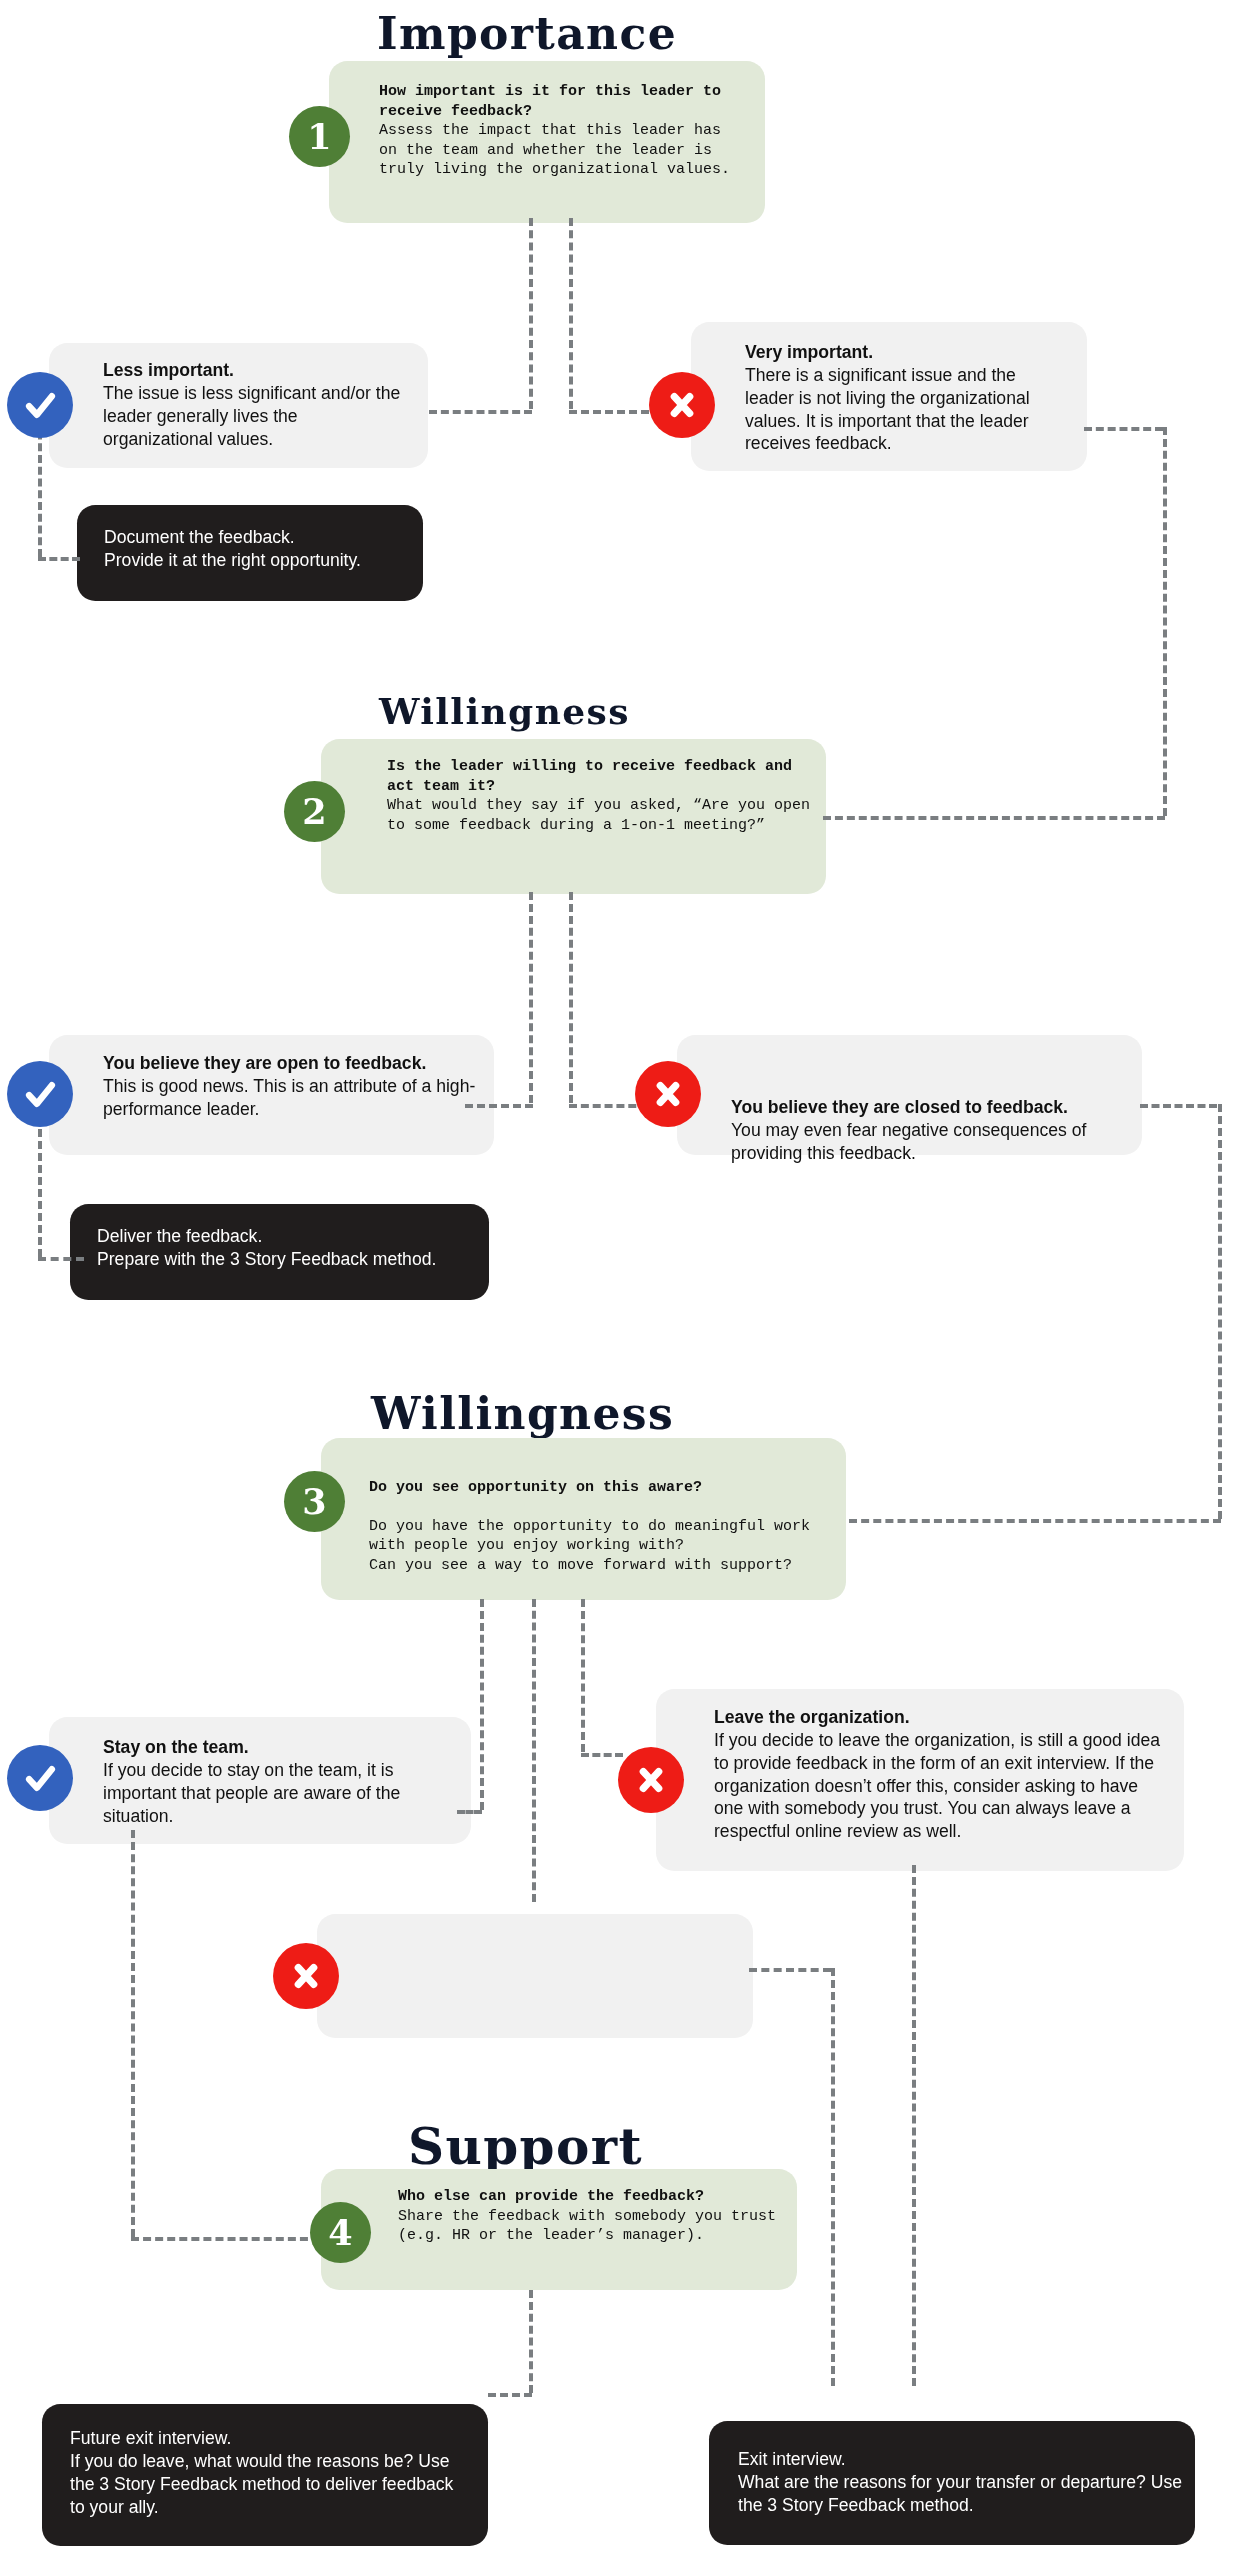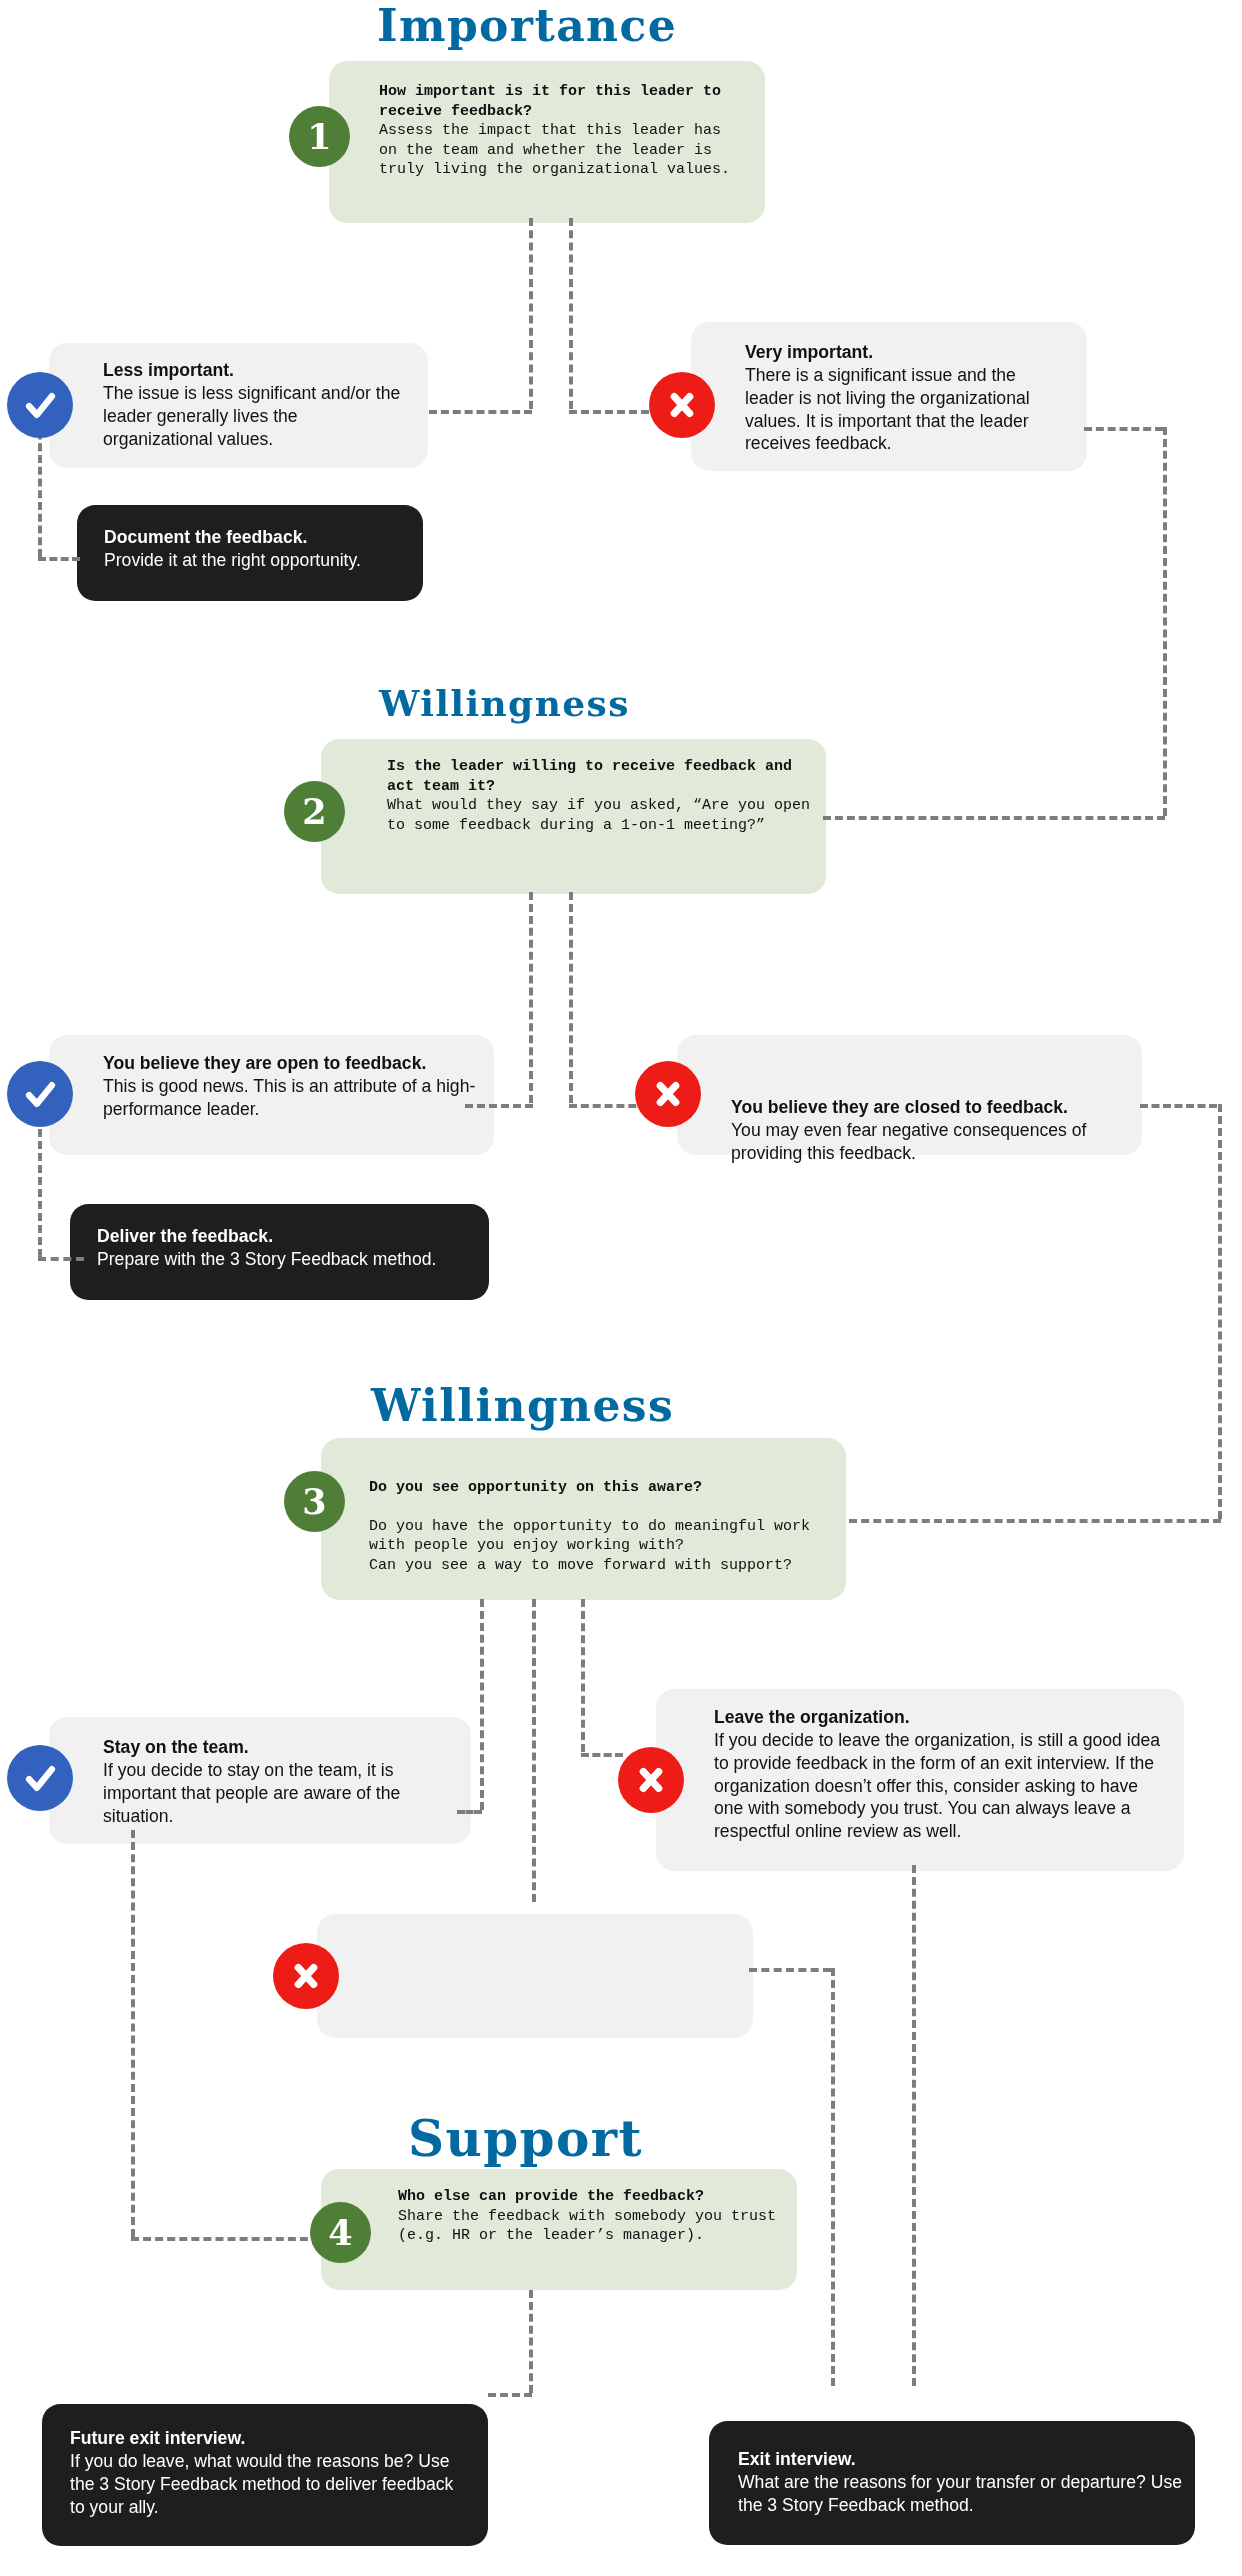--- a/index.html
+++ b/index.html
@@ -19,24 +19,25 @@
     height: 2576px;
     background: #ffffff;
     overflow: hidden;
   }
 
   
   .sec-title {
     position: absolute;
     font-family: "DejaVu Serif", serif;
     font-weight: bold;
-    color: #0369a1;
+    color: #0f172a;
     letter-spacing: 1.4px;
     white-space: nowrap;
     line-height: 1;
+    margin-top: 8px;
   }
 
   
   .q-panel {
     position: absolute;
     background: #E1E9D8;
     border-radius: 18.3px;
     box-sizing: border-box;
   }
   .q-text {
@@ -69,21 +70,21 @@
     background: #201D1D;
     border-radius: 18.3px;
     box-sizing: border-box;
   }
   .dark-text {
     position: absolute;
     color: #ffffff;
     font-size: 17.6px;
     line-height: 1.30;
   }
-  .dark-text .hd { font-weight: bold; display: block; }
+  .dark-text .hd { font-weight: normal; display: block; }
 
   
   .badge {
     position: absolute;
     display: flex;
     align-items: center;
     justify-content: center;
     border-radius: 50%;
     z-index: 5;
   }

